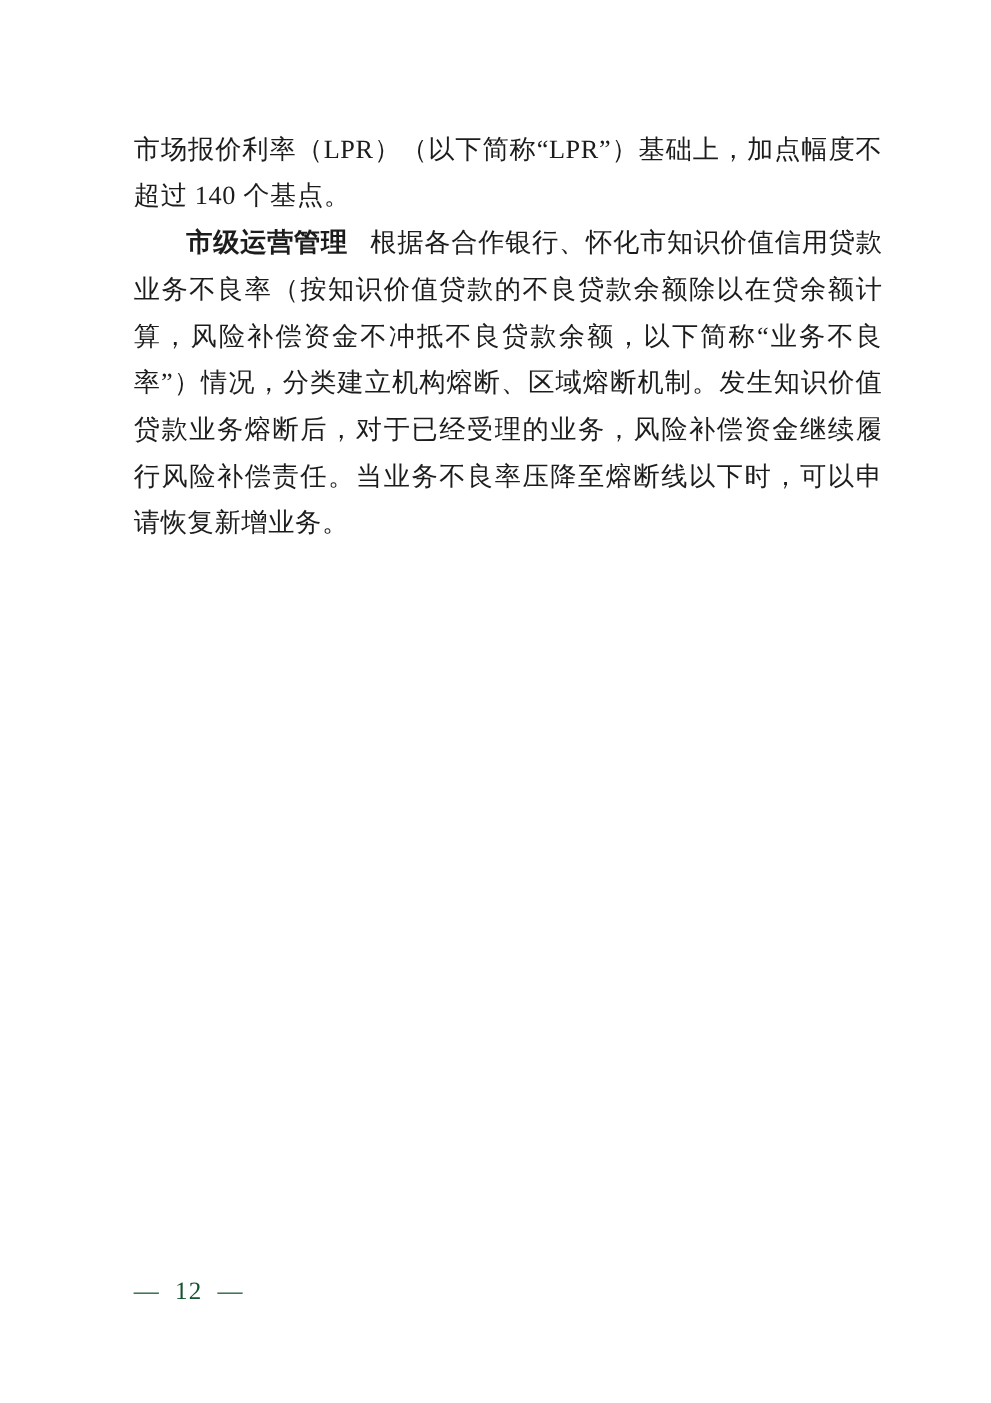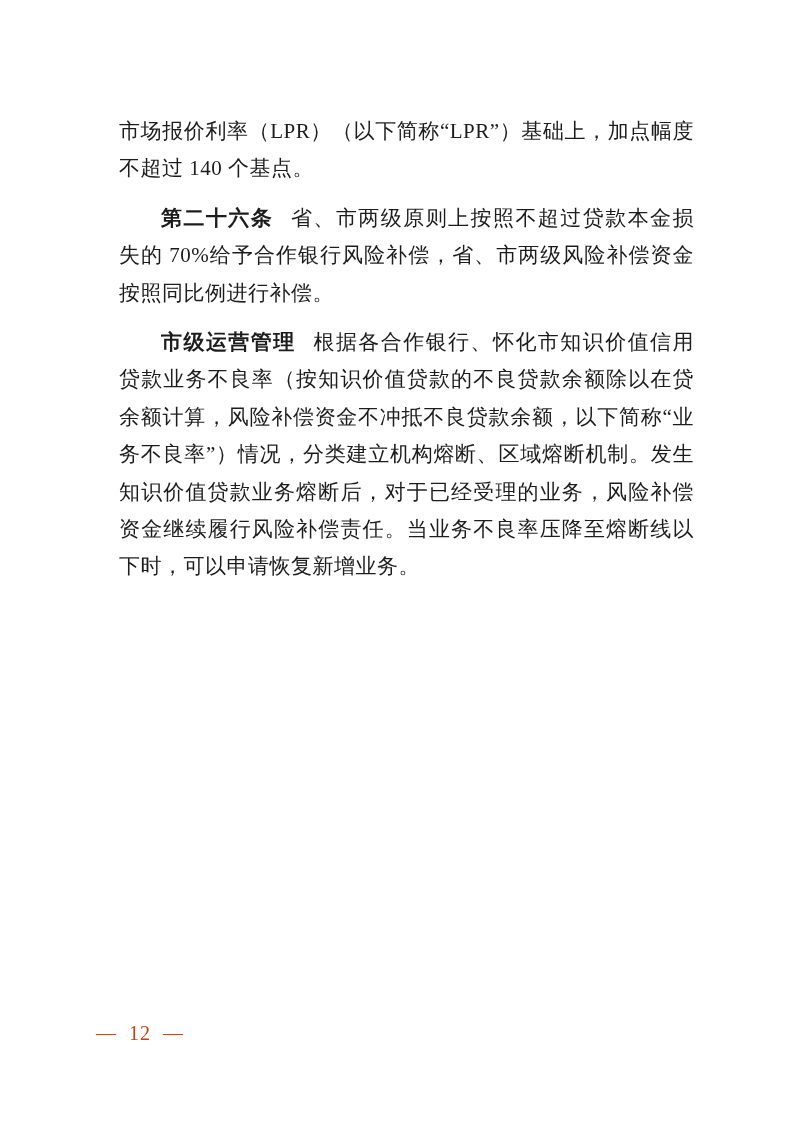--- a/index.html
+++ b/index.html
@@ -21,54 +21,53 @@
     left: 107px;
     top: 101px;
     width: 599px;
     font-size: 21px;
     line-height: 37.4px;
     text-align: justify;
     text-justify: inter-ideograph;
     letter-spacing: 0.5px;
   }
   .text-block p {
-    margin: 12px;
+    margin: 0;
     padding: 0;
     text-indent: 2em;
   }
   .text-block p.no-indent {
     text-indent: 0;
   }
   .para-lead {
     font-weight: bold;
   }
   .para-lead.gap-after {
     margin-right: 0.85em;
   }
   .page-footer {
     position: absolute;
-    left: 96px;
+    left: 107px;
     top: 1018px;
     font-size: 20px;
     line-height: 30px;
-    color: #c2410c;
+    color: #14532d;
     letter-spacing: 1px;
     white-space: pre;
   }
 </style>
 </head>
 <body>
 
 <div class="page">
 
   <div class="text-block">
 
     <p class="no-indent"><span>市场报价利率（LPR）（以下简称“LPR”）基础上，加点幅度不超过 140 个基点。</span></p>
 
-    <p><span class="para-lead gap-after">第二十六条</span><span>省、市两级原则上按照不超过贷款本金损失的 70%给予合作银行风险补偿，省、市两级风险补偿资金按照同比例进行补偿。</span></p>
 
     <p><span class="para-lead gap-after">市级运营管理</span><span>根据各合作银行、怀化市知识价值信用贷款业务不良率（按知识价值贷款的不良贷款余额除以在贷余额计算，风险补偿资金不冲抵不良贷款余额，以下简称“业务不良率”）情况，分类建立机构熔断、区域熔断机制。发生知识价值贷款业务熔断后，对于已经受理的业务，风险补偿资金继续履行风险补偿责任。当业务不良率压降至熔断线以下时，可以申请恢复新增业务。</span></p>
 
 
 
   </div>
 
   <div class="page-footer">—  12  —</div>
 
 </div>

